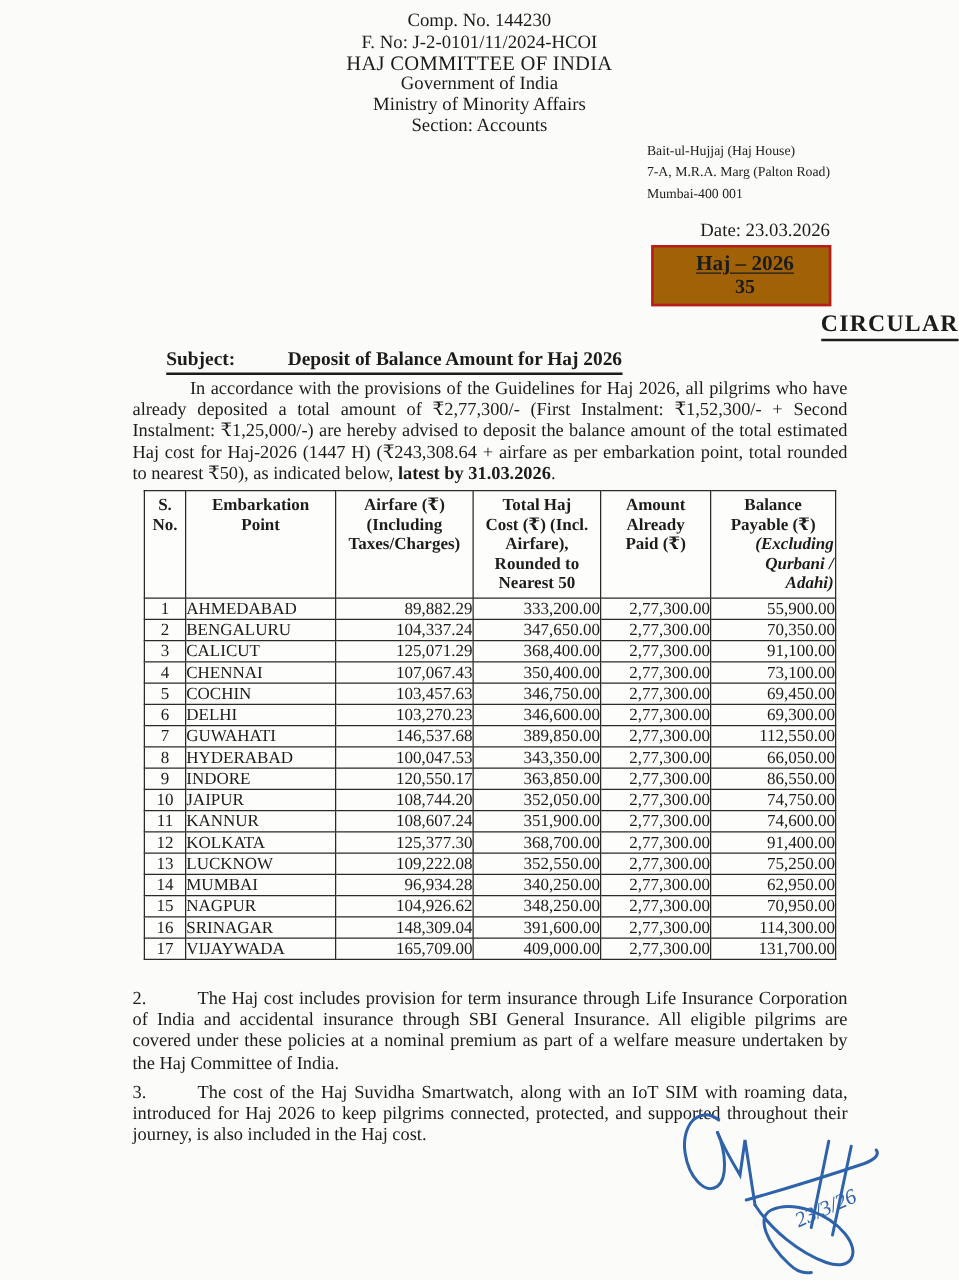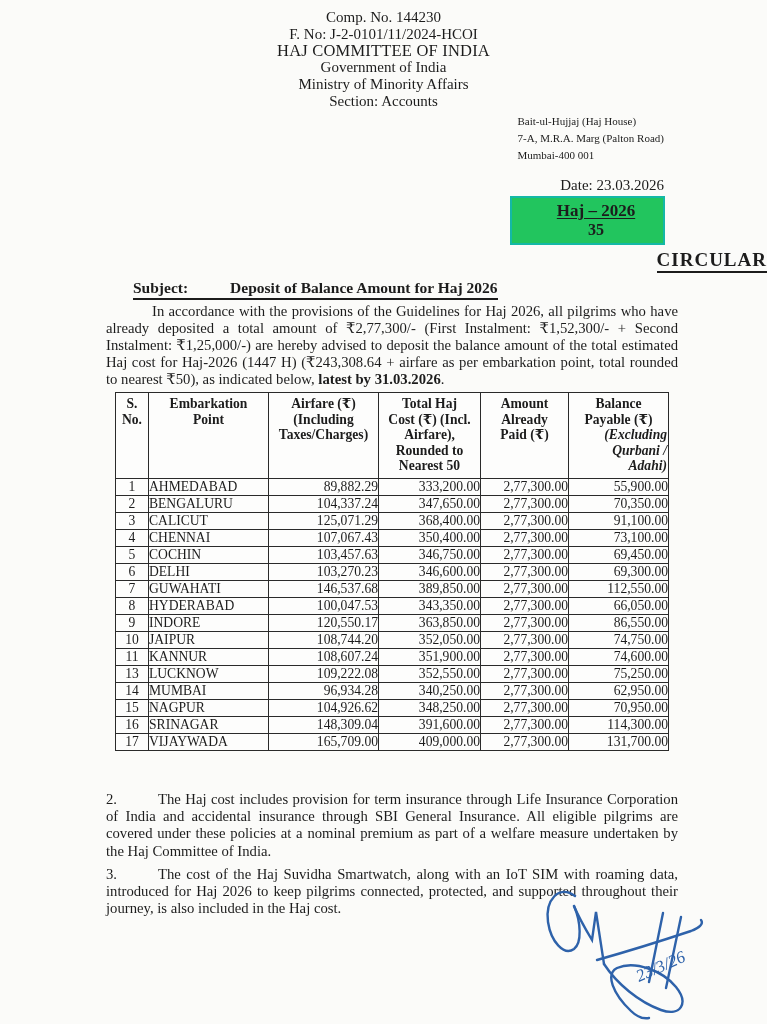--- a/index.html
+++ b/index.html
@@ -15,22 +15,22 @@
 
   
   .letterhead{position:absolute;top:9px;left:0;width:100%;text-align:center;font-size:15px;line-height:16.8px;}
   .letterhead .org{font-weight:normal;font-size:16.5px;letter-spacing:.2px;}
 
   
   .addr{position:absolute;top:113px;right:103px;text-align:left;font-size:11px;line-height:17px;}
   .dateline{position:absolute;top:177px;right:103px;font-size:15px;}
   .refbox{
     position:absolute;top:196px;right:102px;width:126px;
-    border:2px solid #14b8a6;text-align:center;padding:3px 4px 4px 21px;
-    background:#22c55e;
+    border:2px solid #b91c1c;text-align:center;padding:3px 4px 4px 10px;
+    background:#a16207;
   }
   .refbox .rb-title{font-weight:bold;font-size:17px;text-decoration:underline;text-underline-offset:2px;}
   .refbox .rb-num{font-weight:bold;font-size:16px;line-height:18px;}
 
   
   .circ-title{position:absolute;top:249px;left:0;width:100%;text-align:right;}
   .circ-title span{
     font-weight:bold;font-size:19px;letter-spacing:1px;
     border-bottom:2px solid #1c1c1c;padding-bottom:1px;
   }
@@ -228,20 +228,28 @@
         </tr>
         <tr>
           <td class="c0">11</td>
           <td class="c1">KANNUR</td>
           <td class="c2">108,607.24</td>
           <td class="c3">351,900.00</td>
           <td class="c4">2,77,300.00</td>
           <td class="c5">74,600.00</td>
         </tr>
         <tr>
+          <td class="c0">12</td>
+          <td class="c1">KOLKATA</td>
+          <td class="c2">125,377.30</td>
+          <td class="c3">368,700.00</td>
+          <td class="c4">2,77,300.00</td>
+          <td class="c5">91,400.00</td>
+        </tr>
+        <tr>
           <td class="c0">13</td>
           <td class="c1">LUCKNOW</td>
           <td class="c2">109,222.08</td>
           <td class="c3">352,550.00</td>
           <td class="c4">2,77,300.00</td>
           <td class="c5">75,250.00</td>
         </tr>
         <tr>
           <td class="c0">14</td>
           <td class="c1">MUMBAI</td>

